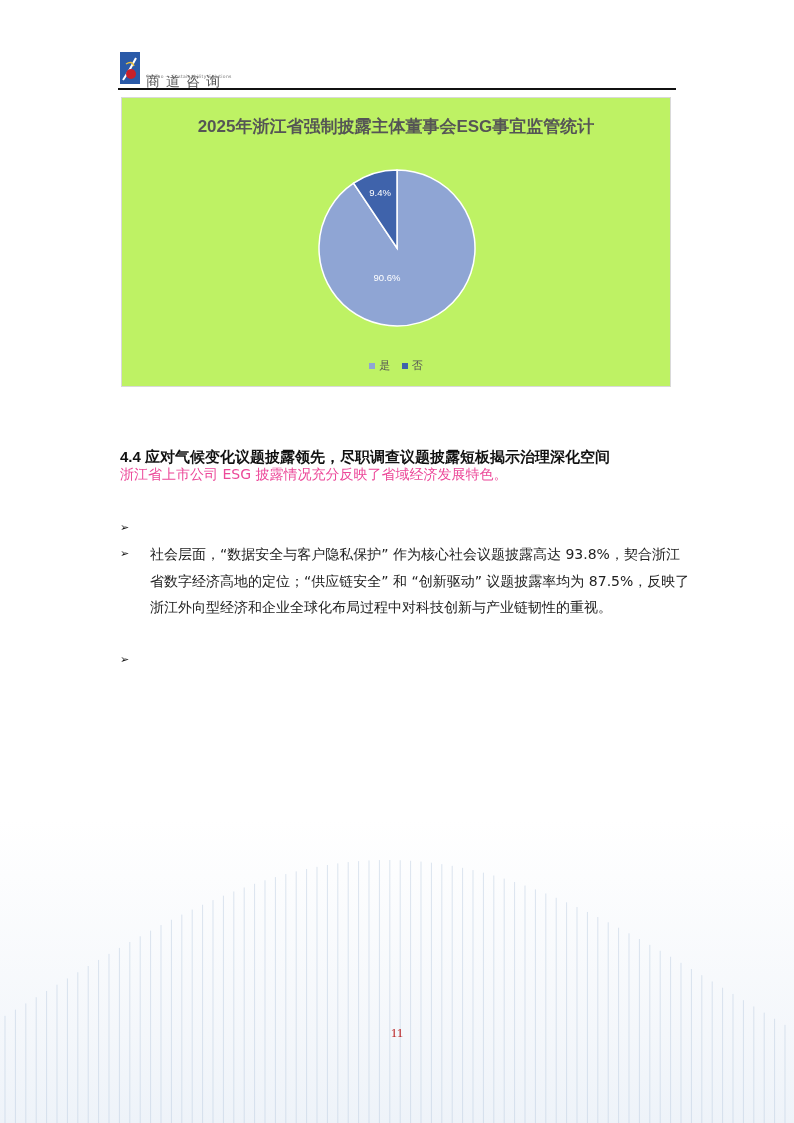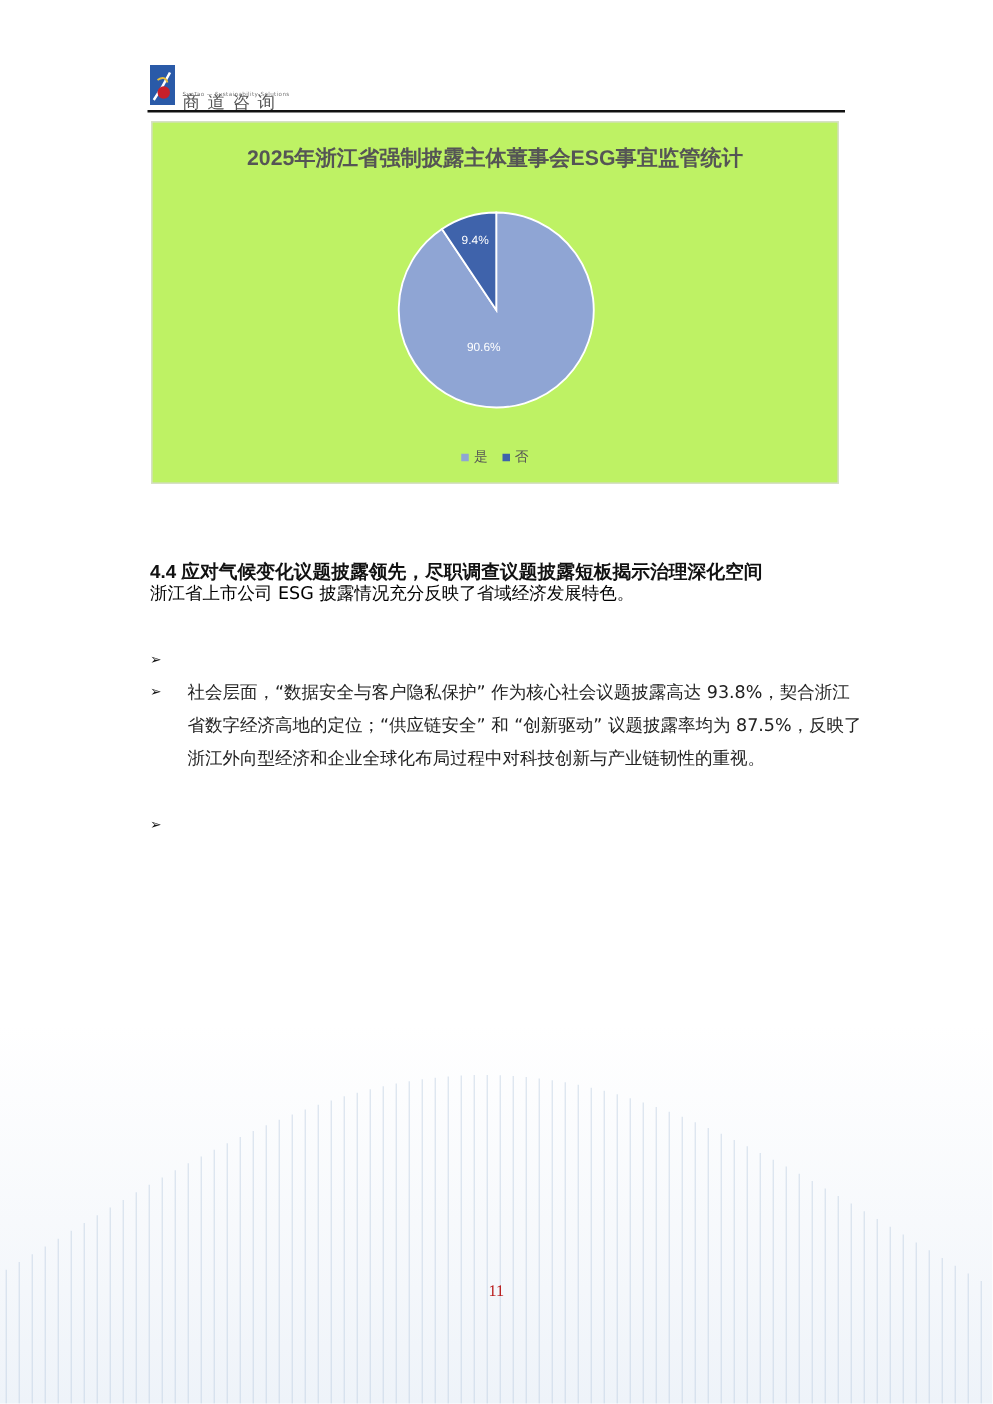--- a/index.html
+++ b/index.html
@@ -32,21 +32,21 @@
   .pie { position:absolute; left:195px; top:70px; width:160px; height:160px; }
   .legend { position:absolute; left:0; right:0; top:260px; text-align:center; font-size:11px; color:#555; }
   .legend-item { display:inline-flex; align-items:center; margin:0 4px; }
   .legend-swatch { width:6px; height:6px; display:inline-block; margin-right:4px; }
 
   .section-heading {
     position:absolute; left:120px; top:422px; font-weight:bold; font-size:15px; color:#111;
     font-family:Liberation Sans, sans-serif; white-space:nowrap; z-index:2;margin-top:26px;
   }
   .intro {
-    position:absolute; left:120px; top:466px; font-size:14px; color:#000000; white-space:nowrap; z-index:2;
+    position:absolute; left:120px; top:466px; font-size:14px; color:#ec4899; white-space:nowrap; z-index:2;
   }
   .bullets { position:absolute; left:120px; top:515px; width:570px; z-index:2; }
   .bullet { position:relative; padding-left:30px; font-size:14px; line-height:26.5px; color:#222; margin-bottom:26px; }
   .bullet-icon { position:absolute; left:0; top:0; font-size:11px; color:#111; }
   .page-number {
     position:absolute; left:0; right:0; top:1025px; text-align:center;
     font-family:"Liberation Serif", serif; font-size:13px; color:#b91c1c; z-index:2;
   }
 </style>
 </head>

